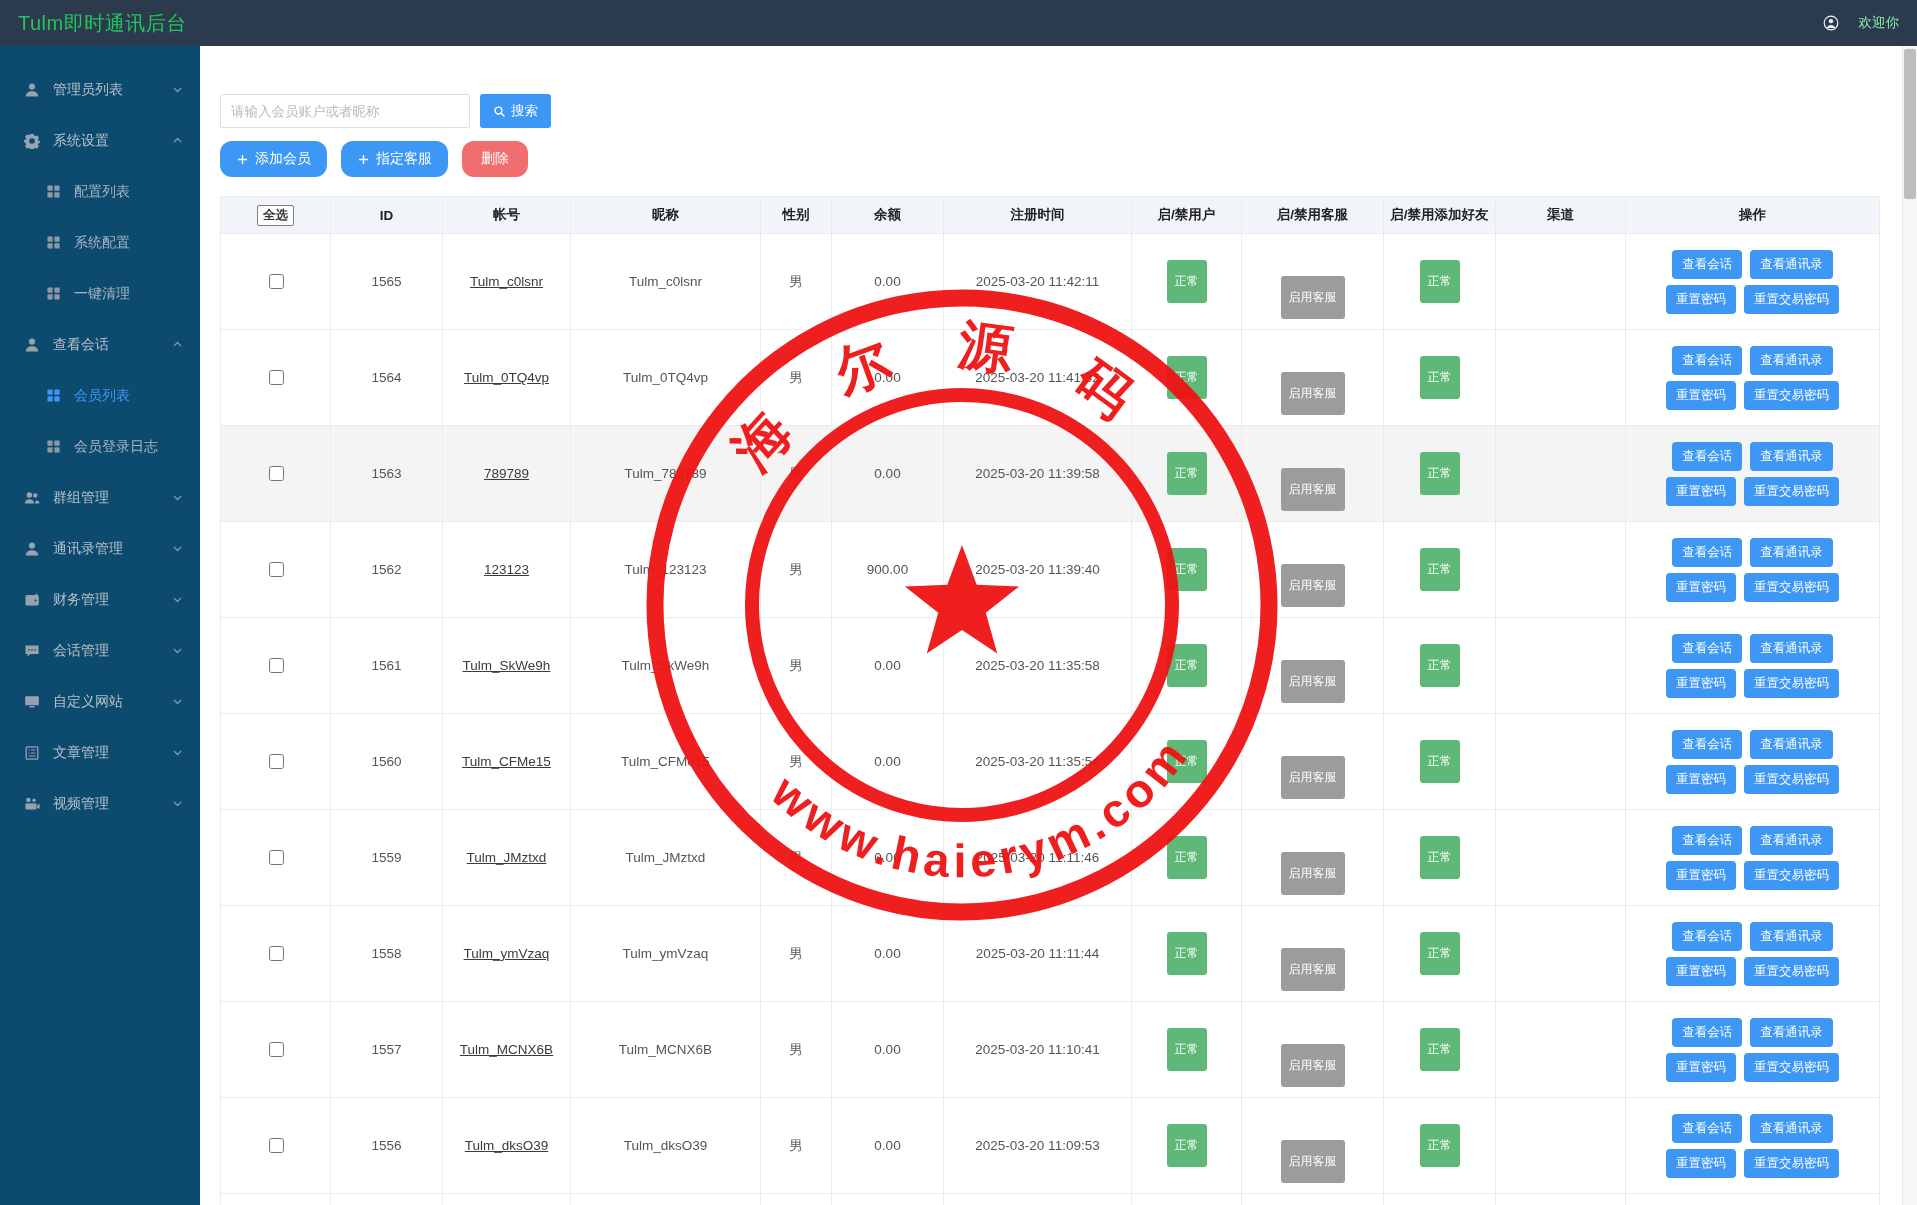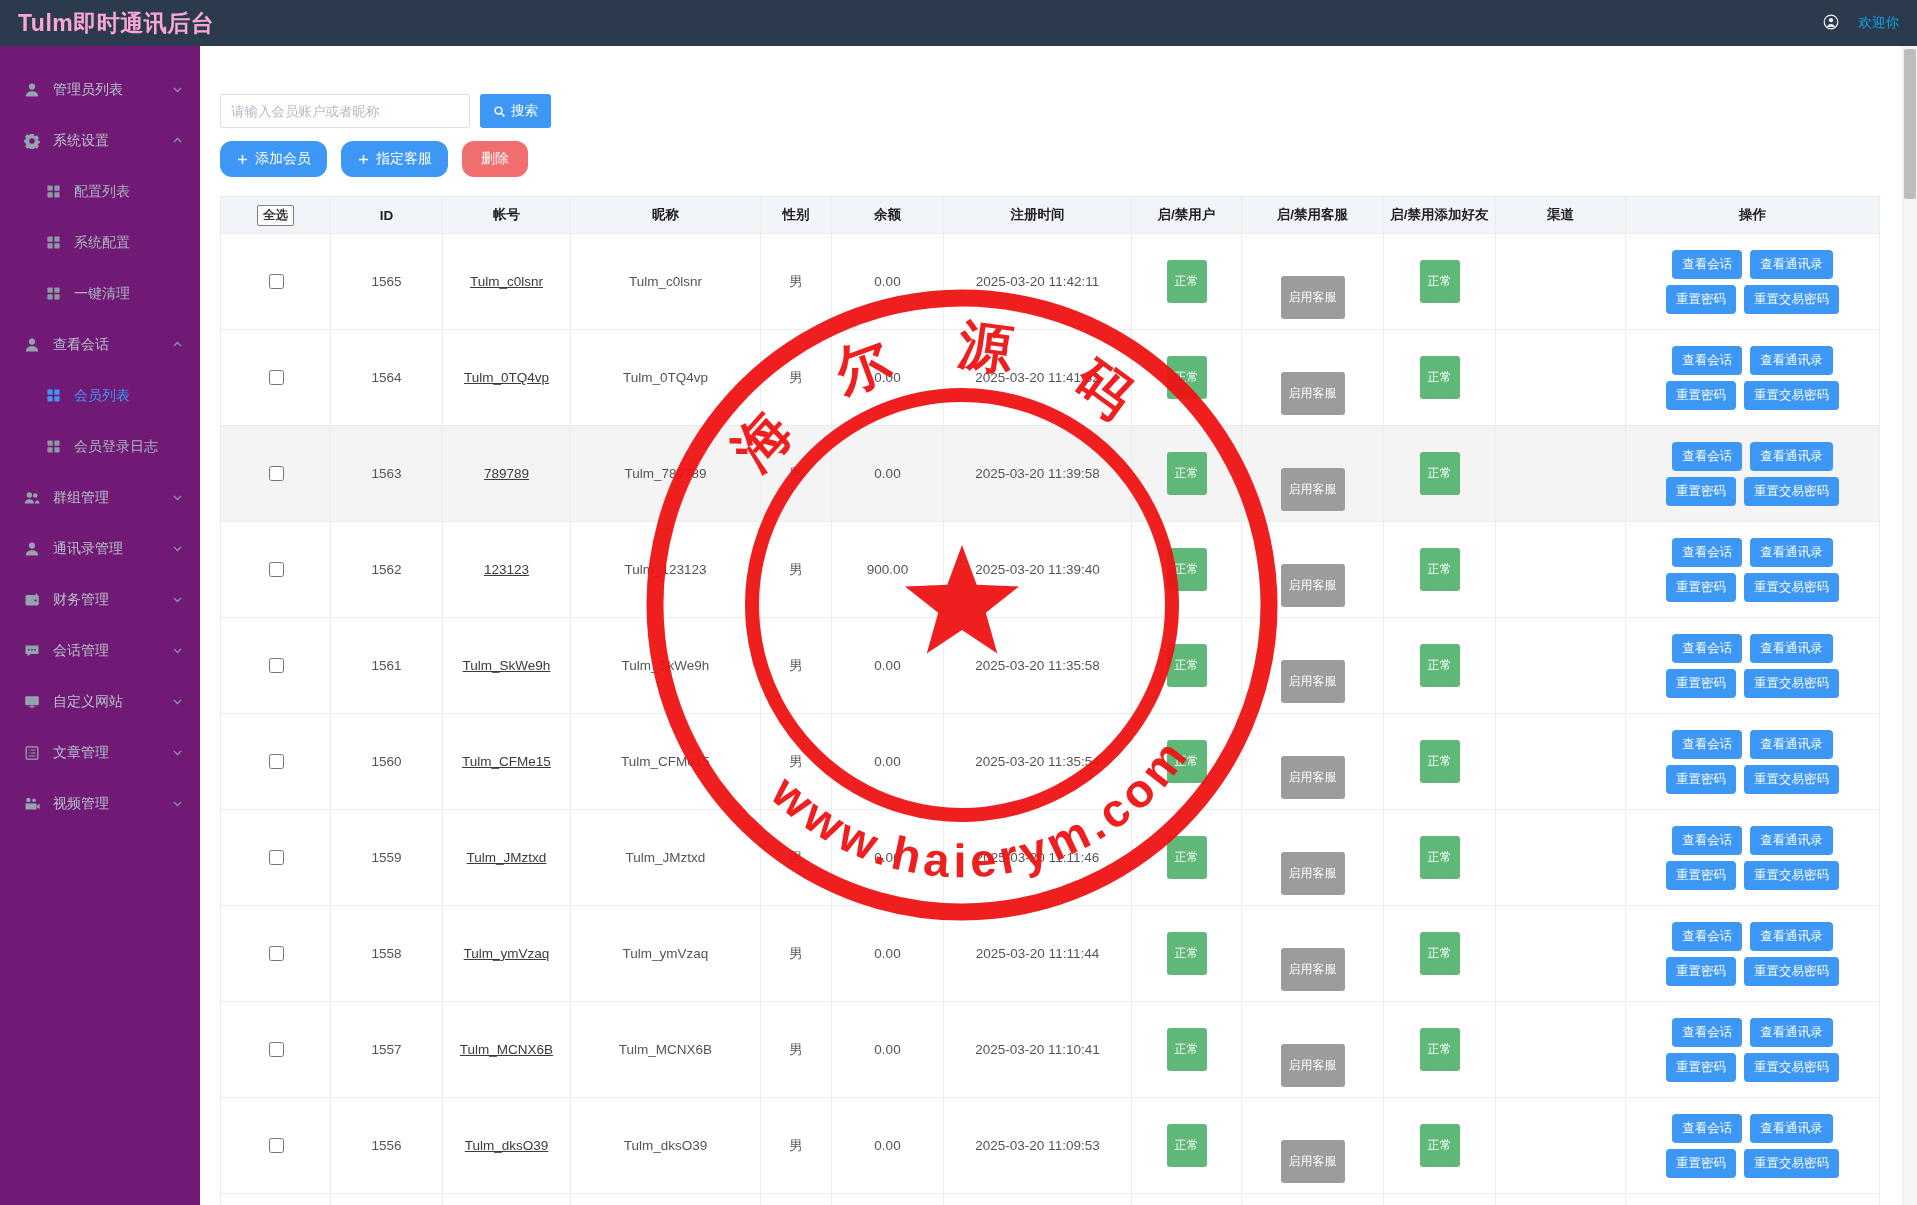--- a/index.html
+++ b/index.html
@@ -3,25 +3,25 @@
 <meta charset="utf-8">
 <style>
   html,body{margin:0;padding:0;}
   body{
     width:1917px;height:1205px;position:relative;overflow:hidden;background:#fff;
     font-family:"Liberation Sans",sans-serif;
   }
   
   .topbar{position:absolute;left:0;top:0;width:100%;height:46px;background:#2c3a4d;
     display:flex;align-items:center;justify-content:space-between;padding:0 18px;box-sizing:border-box;z-index:5;}
-  .app-title{color:#f9a8d4;font-size:23px;font-weight:bold;letter-spacing:.5px;}
-  .welcome{color:#0ea5e9;font-size:13.5px;display:flex;gap:20px;cursor:pointer;}
+  .app-title{color:#22c55e;font-size:20px;font-weight:normal;letter-spacing:.5px;}
+  .welcome{color:#86efac;font-size:13.5px;display:flex;align-items:center;gap:20px;cursor:pointer;}
   .welcome .w-icon{width:16px;height:16px;display:inline-flex;color:#eef1f5;}
   
-  .sidebar{position:absolute;left:0;top:46px;bottom:0;width:200px;background:#701a75;
+  .sidebar{position:absolute;left:0;top:46px;bottom:0;width:200px;background:#0c4a6e;
     padding-top:18px;box-sizing:border-box;z-index:4;}
   .side-item{display:flex;align-items:center;height:51px;padding:0 16px 0 24px;
     color:#b6c0cb;font-size:14px;cursor:pointer;}
   .side-item.lvl2{padding-left:46px;color:#a9b4c0;}
   .s-icon{width:16px;height:16px;margin-right:13px;color:#97a2af;display:inline-flex;flex:none;}
   .lvl2 .s-icon{width:15px;height:15px;color:#8d98a5;}
   .s-label{white-space:nowrap;}
   .s-arrow{margin-left:auto;width:13px;height:13px;color:#8d98a5;display:inline-flex;flex:none;}
   .side-item.active,.side-item.active .s-icon{color:#3d97f5;}
   .s-icon svg,.s-arrow svg,.w-icon svg{width:100%;height:100%;display:block;}

